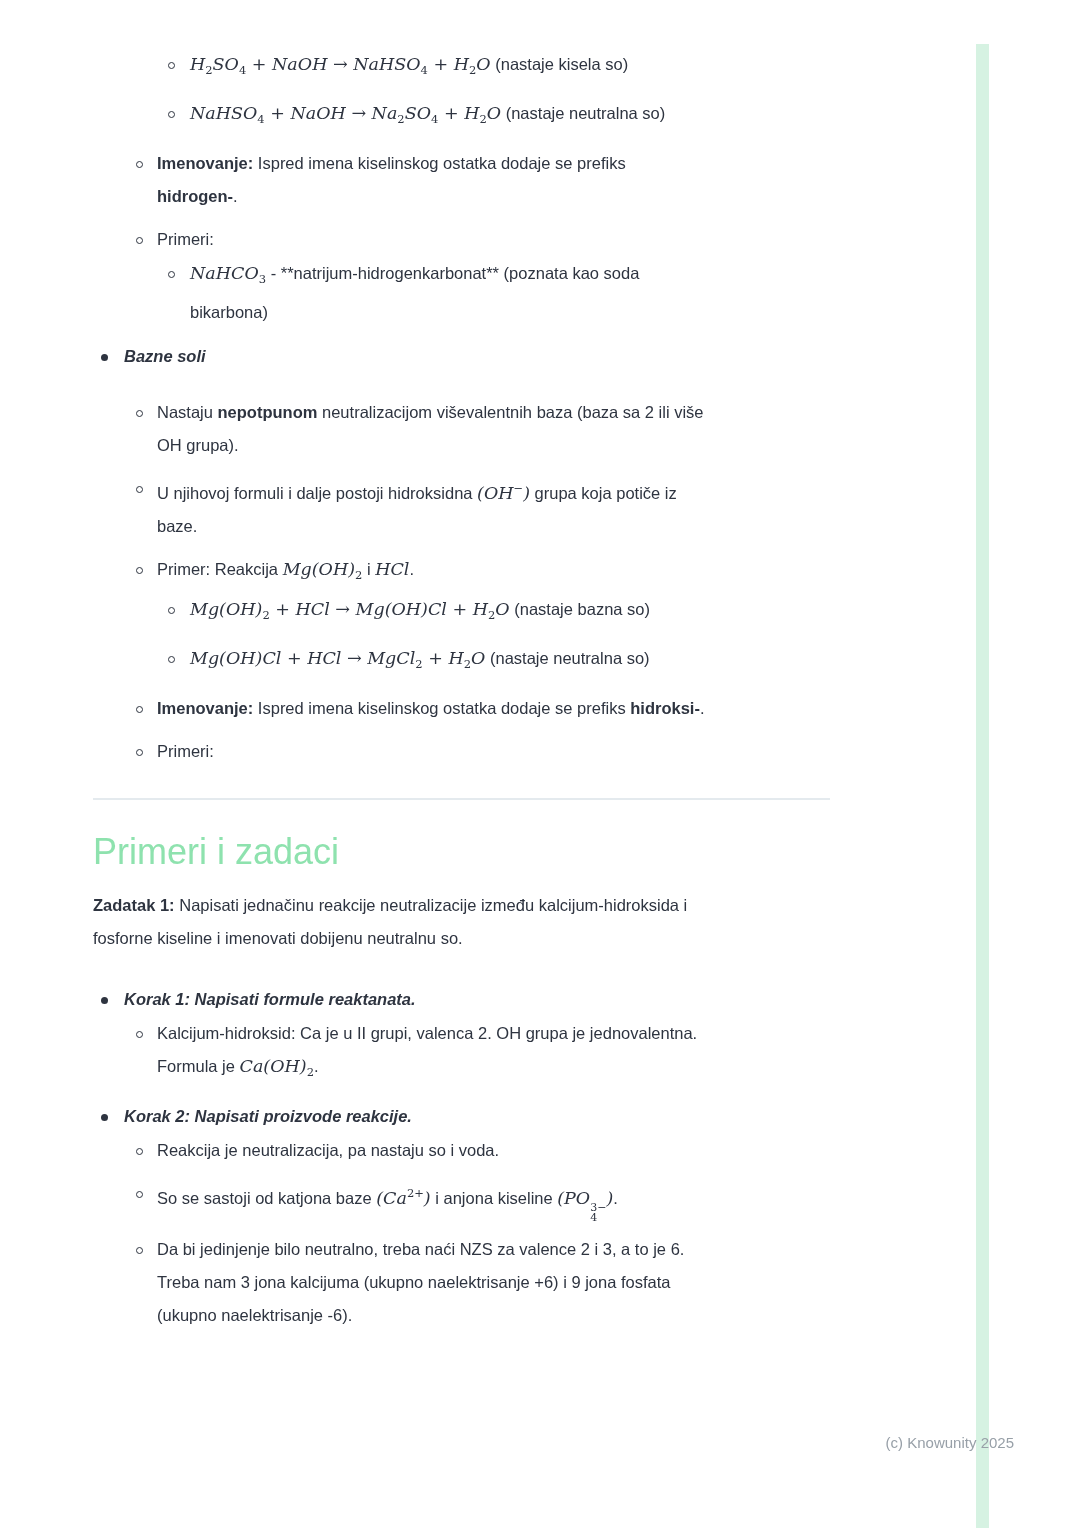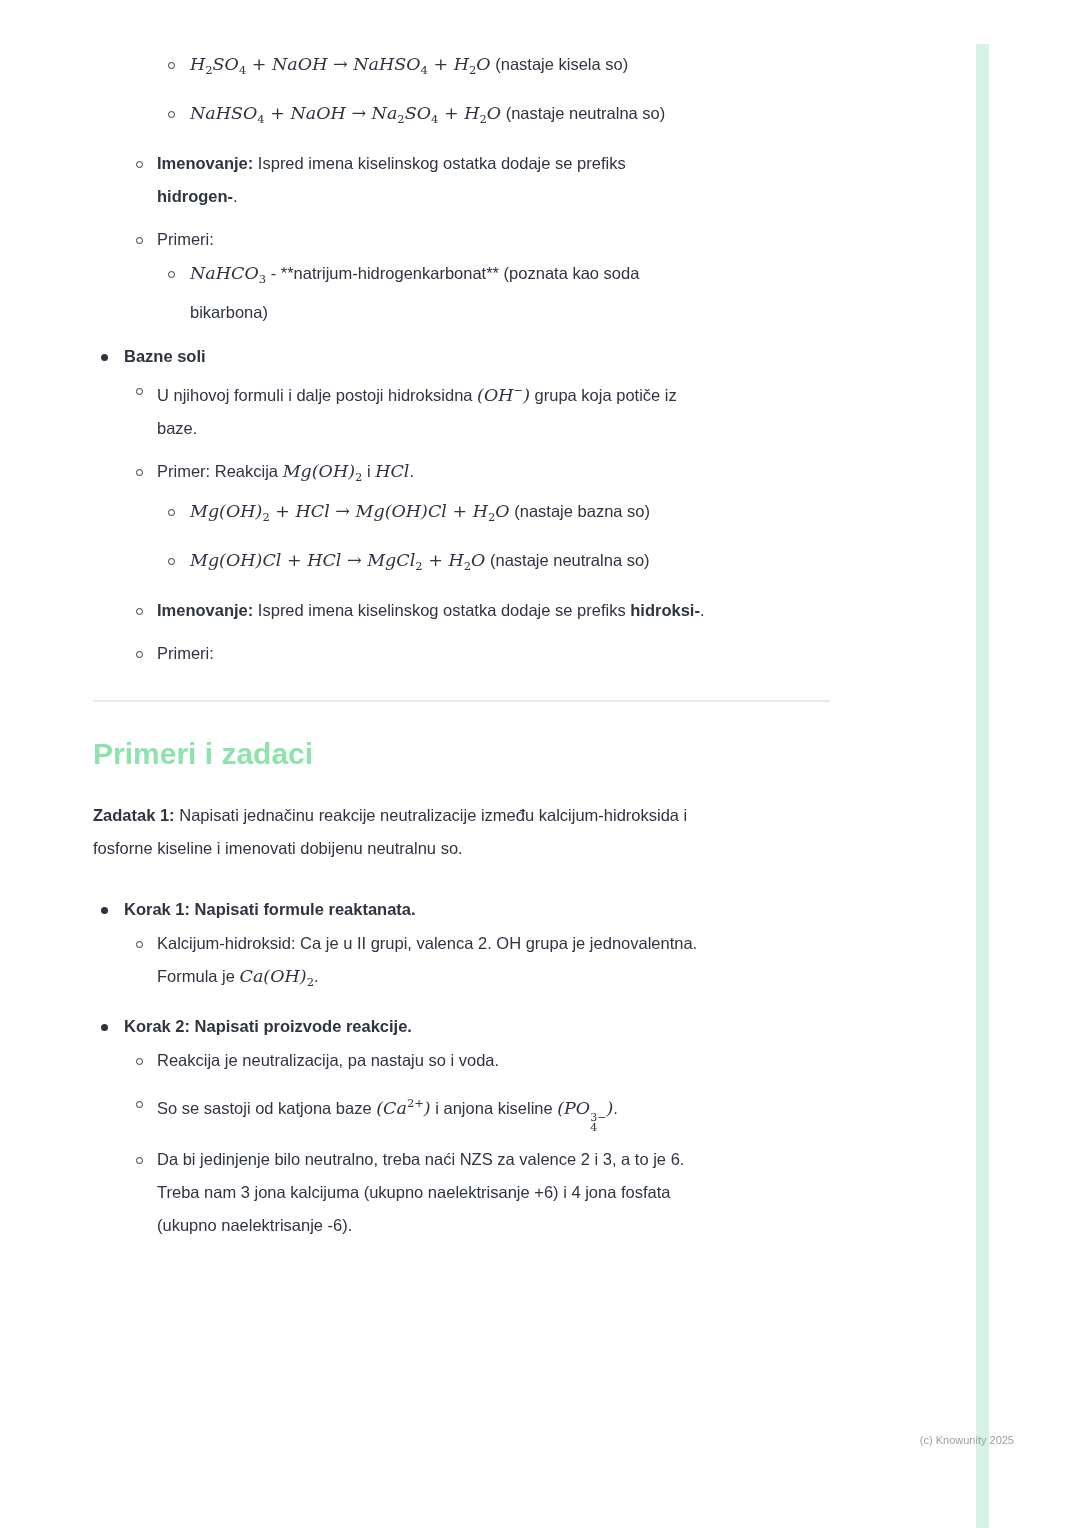--- a/index.html
+++ b/index.html
@@ -19,21 +19,21 @@
     z-index:1;
   }
   .content {
     position:absolute;
     left:93px; top:0; width:745px;
     padding-top:48px;
     font-size:16.5px;
     line-height:33px;
   }
   .li { position:relative; margin:0 0 10px 0; }
-  .li.l1 { padding-left:31px; margin-top:19px; }
+  .li.l1 { padding-left:31px; margin-top:19px;font-style:italic; }
   .li.l2 { padding-left:64px; }
   .li.l3 { padding-left:97px; }
   .li.rise { margin-top:11px; }
   .li.gap  { margin-top:23px; }
   .li.tight { margin-bottom:1px; }
   .marker {
     position:absolute; top:13.5px;
     width:7px; height:7px; border-radius:50%;
   }
   .marker.disc { background:#2e3440; }
@@ -63,65 +63,66 @@
     font-style:normal;
     font-size:11px;
     line-height:10px;
   }
   .divider {
     border-top:2px solid var(--divider-gray,#e4eaee);
     margin-top:30px;
     width:737px;
   }
   .heading {
-    font-size:30px;
+    font-size:36px;
     line-height:36px;
-    font-weight:700;
+    font-weight:400;
     color:var(--heading-green,#8ee2ae);
     margin-top:34px;
-    margin-bottom:27px;
+    margin-bottom:19px;
   }
   .paragraph { margin-bottom:28px; }
   .copyright {
     position:absolute;
     top:1434px; right:66px;
-    font-size:11px;
+    font-size:15px;
     color:var(--copyright-gray,#98a0a8);
     z-index:2;
   }
 </style>
 </head>
 <body>
 
 <div class="stripe"></div>
 
 <div class="content">
     <div class="list">
       <div class="li l3"><span class="marker circle"></span><span class="segs"><span class="seg-m">H</span><span class="seg-sub">2</span><span class="seg-m">SO</span><span class="seg-sub">4</span><span class="seg-m"> + NaOH → NaHSO</span><span class="seg-sub">4</span><span class="seg-m"> + H</span><span class="seg-sub">2</span><span class="seg-m">O</span><span class="seg-t"> (nastaje kisela so)</span></span></div>
       <div class="li l3"><span class="marker circle"></span><span class="segs"><span class="seg-m">NaHSO</span><span class="seg-sub">4</span><span class="seg-m"> + NaOH → Na</span><span class="seg-sub">2</span><span class="seg-m">SO</span><span class="seg-sub">4</span><span class="seg-m"> + H</span><span class="seg-sub">2</span><span class="seg-m">O</span><span class="seg-t"> (nastaje neutralna so)</span></span></div>
       <div class="li l2 rise"><span class="marker circle"></span><span class="segs"><span class="seg-b">Imenovanje:</span><span class="seg-t"> Ispred imena kiselinskog ostatka dodaje se prefiks</span><br><span class="seg-b">hidrogen-</span><span class="seg-t">.</span></span></div>
       <div class="li l2 tight"><span class="marker circle"></span><span class="segs"><span class="seg-t">Primeri:</span></span></div>
       <div class="li l3"><span class="marker circle"></span><span class="segs"><span class="seg-m">NaHCO</span><span class="seg-sub">3</span><span class="seg-t"> - **natrijum-hidrogenkarbonat** (poznata kao soda</span><br><span class="seg-t">bikarbona)</span></span></div>
       <div class="li l1 tight rise"><span class="marker disc"></span><span class="segs"><span class="seg-b">Bazne soli</span></span></div>
+      <div class="li l2 gap"><span class="marker circle"></span><span class="segs"><span class="seg-t">Nastaju </span><span class="seg-b">nepotpunom</span><span class="seg-t"> neutralizacijom viševalentnih baza (baza sa 2 ili više</span><br><span class="seg-t">OH grupa).</span></span></div>
       <div class="li l2"><span class="marker circle"></span><span class="segs"><span class="seg-t">U njihovoj formuli i dalje postoji hidroksidna </span><span class="seg-m">(OH</span><span class="seg-sup">−</span><span class="seg-m">)</span><span class="seg-t"> grupa koja potiče iz</span><br><span class="seg-t">baze.</span></span></div>
       <div class="li l2 tight"><span class="marker circle"></span><span class="segs"><span class="seg-t">Primer: Reakcija </span><span class="seg-m">Mg(OH)</span><span class="seg-sub">2</span><span class="seg-t"> i </span><span class="seg-m">HCl</span><span class="seg-t">.</span></span></div>
       <div class="li l3"><span class="marker circle"></span><span class="segs"><span class="seg-m">Mg(OH)</span><span class="seg-sub">2</span><span class="seg-m"> + HCl → Mg(OH)Cl + H</span><span class="seg-sub">2</span><span class="seg-m">O</span><span class="seg-t"> (nastaje bazna so)</span></span></div>
       <div class="li l3"><span class="marker circle"></span><span class="segs"><span class="seg-m">Mg(OH)Cl + HCl → MgCl</span><span class="seg-sub">2</span><span class="seg-m"> + H</span><span class="seg-sub">2</span><span class="seg-m">O</span><span class="seg-t"> (nastaje neutralna so)</span></span></div>
       <div class="li l2 rise"><span class="marker circle"></span><span class="segs"><span class="seg-b">Imenovanje:</span><span class="seg-t"> Ispred imena kiselinskog ostatka dodaje se prefiks </span><span class="seg-b">hidroksi-</span><span class="seg-t">.</span></span></div>
       <div class="li l2 tight"><span class="marker circle"></span><span class="segs"><span class="seg-t">Primeri:</span></span></div>
     </div>
     <div class="divider"></div>
     <h2 class="heading">Primeri i zadaci</h2>
     <p class="paragraph"><span class="seg-b">Zadatak 1:</span><span class="seg-t"> Napisati jednačinu reakcije neutralizacije između kalcijum-hidroksida i</span><br><span class="seg-t">fosforne kiseline i imenovati dobijenu neutralnu so.</span></p>
     <div class="list">
       <div class="li l1 tight"><span class="marker disc"></span><span class="segs"><span class="seg-b">Korak 1: Napisati formule reaktanata.</span></span></div>
       <div class="li l2"><span class="marker circle"></span><span class="segs"><span class="seg-t">Kalcijum-hidroksid: Ca je u II grupi, valenca 2. OH grupa je jednovalentna.</span><br><span class="seg-t">Formula je </span><span class="seg-m">Ca(OH)</span><span class="seg-sub">2</span><span class="seg-t">.</span></span></div>
       <div class="li l1 tight rise"><span class="marker disc"></span><span class="segs"><span class="seg-b">Korak 2: Napisati proizvode reakcije.</span></span></div>
       <div class="li l2"><span class="marker circle"></span><span class="segs"><span class="seg-t">Reakcija je neutralizacija, pa nastaju so i voda.</span></span></div>
       <div class="li l2"><span class="marker circle"></span><span class="segs"><span class="seg-t">So se sastoji od katjona baze </span><span class="seg-m">(Ca</span><span class="seg-sup">2+</span><span class="seg-m">)</span><span class="seg-t"> i anjona kiseline </span><span class="seg-m">(PO</span><span class="stack">
             <span>3−</span>
             <span>4</span>
           </span><span class="seg-m">)</span><span class="seg-t">.</span></span></div>
-      <div class="li l2"><span class="marker circle"></span><span class="segs"><span class="seg-t">Da bi jedinjenje bilo neutralno, treba naći NZS za valence 2 i 3, a to je 6.</span><br><span class="seg-t">Treba nam 3 jona kalcijuma (ukupno naelektrisanje +6) i 4 jona fosfata</span><br><span class="seg-t">(ukupno naelektrisanje -6).</span></span></div>
+      <div class="li l2"><span class="marker circle"></span><span class="segs"><span class="seg-t">Da bi jedinjenje bilo neutralno, treba naći NZS za valence 2 i 3, a to je 6.</span><br><span class="seg-t">Treba nam 3 jona kalcijuma (ukupno naelektrisanje +6) i 9 jona fosfata</span><br><span class="seg-t">(ukupno naelektrisanje -6).</span></span></div>
     </div>
   </div>
 
 <div class="copyright">(c) Knowunity 2025</div>
 
 </body></html>

